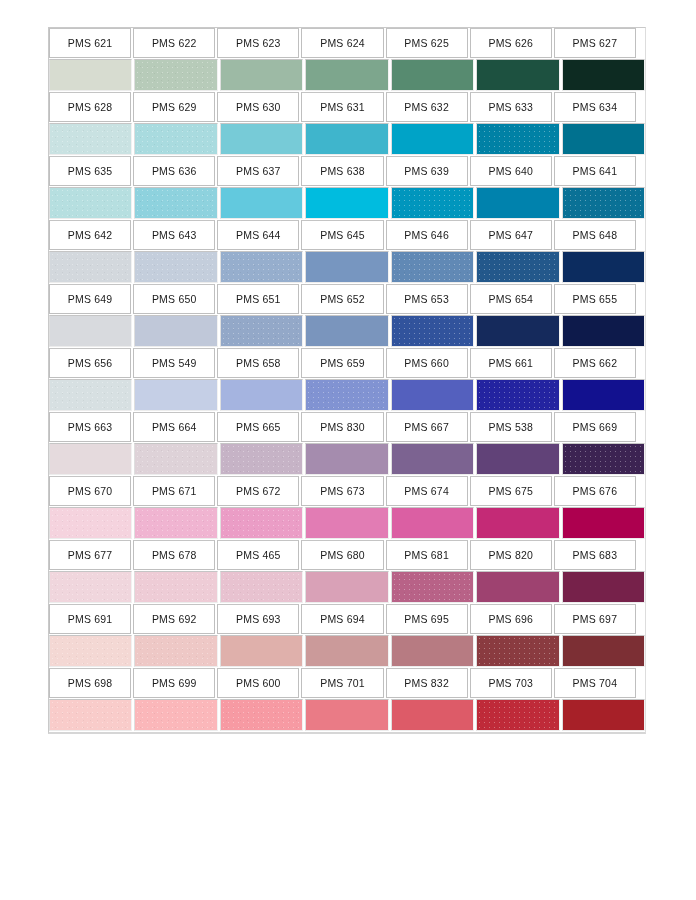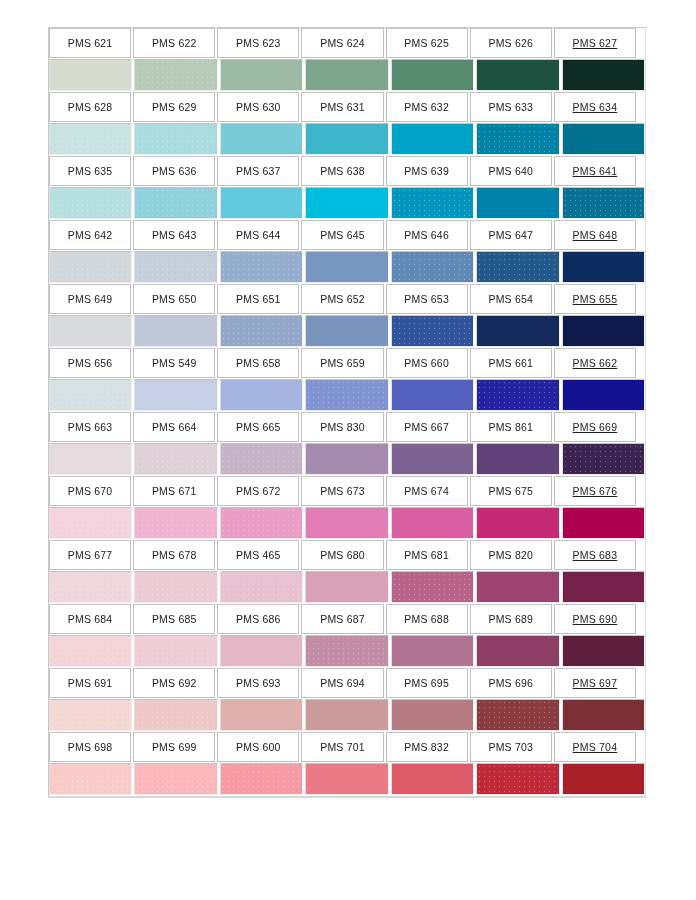--- a/index.html
+++ b/index.html
@@ -57,21 +57,21 @@
     background: #ffffff;
     display: flex;
     align-items: center;
     justify-content: center;
     margin-right: 2px;
     font-size: 10.5px;
     color: #1b1b1b;
     letter-spacing: 0.2px;
     white-space: nowrap;
   }
-  .label-cell:last-child { margin-right: 9px; text-decoration: underline; }
+  .label-cell:last-child { margin-right: 9px; }
 
   
   .swatch-row {
     display: flex;
     width: 100%;
     height: 32px;
     box-sizing: border-box;
     margin-top: 1px;
     margin-bottom: 1px;
   }
@@ -227,21 +227,21 @@
           <div class="swatch-cell" title="PMS 662 #12118f" style="background-color: rgb(18, 17, 143);"></div>
         </div>
       </div>
       <div class="band">
         <div class="label-row">
           <div class="label-cell">PMS 663</div>
           <div class="label-cell">PMS 664</div>
           <div class="label-cell">PMS 665</div>
           <div class="label-cell">PMS 830</div>
           <div class="label-cell">PMS 667</div>
-          <div class="label-cell">PMS 861</div>
+          <div class="label-cell">PMS 538</div>
           <div class="label-cell">PMS 669</div>
         </div>
         <div class="swatch-row">
           <div class="swatch-cell" title="PMS 663 #e5dadd" style="background-color: rgb(229, 218, 221);"></div>
           <div class="swatch-cell dots" title="PMS 664 #ded2d8" style="background-color: rgb(222, 210, 216);"></div>
           <div class="swatch-cell dots" title="PMS 665 #c6b3c6" style="background-color: rgb(198, 179, 198);"></div>
           <div class="swatch-cell" title="PMS 666 #a58cae" style="background-color: rgb(165, 140, 174);"></div>
           <div class="swatch-cell" title="PMS 667 #7c6391" style="background-color: rgb(124, 99, 145);"></div>
           <div class="swatch-cell" title="PMS 668 #614278" style="background-color: rgb(97, 66, 120);"></div>
           <div class="swatch-cell dots" title="PMS 669 #3c2352" style="background-color: rgb(60, 35, 82);"></div>
@@ -282,40 +282,20 @@
           <div class="swatch-cell dots" title="PMS 678 #eeccd6" style="background-color: rgb(238, 204, 214);"></div>
           <div class="swatch-cell dots" title="PMS 679 #e8c2d0" style="background-color: rgb(232, 194, 208);"></div>
           <div class="swatch-cell" title="PMS 680 #d9a1b7" style="background-color: rgb(217, 161, 183);"></div>
           <div class="swatch-cell dots" title="PMS 681 #b86287" style="background-color: rgb(184, 98, 135);"></div>
           <div class="swatch-cell" title="PMS 682 #9e4270" style="background-color: rgb(158, 66, 112);"></div>
           <div class="swatch-cell" title="PMS 683 #76214a" style="background-color: rgb(118, 33, 74);"></div>
         </div>
       </div>
       <div class="band">
         <div class="label-row">
-          <div class="label-cell">PMS 684</div>
-          <div class="label-cell">PMS 685</div>
-          <div class="label-cell">PMS 686</div>
-          <div class="label-cell">PMS 687</div>
-          <div class="label-cell">PMS 688</div>
-          <div class="label-cell">PMS 689</div>
-          <div class="label-cell">PMS 690</div>
-        </div>
-        <div class="swatch-row">
-          <div class="swatch-cell dots" title="PMS 684 #f2d4d9" style="background-color: rgb(242, 212, 217);"></div>
-          <div class="swatch-cell dots" title="PMS 685 #f0cdd6" style="background-color: rgb(240, 205, 214);"></div>
-          <div class="swatch-cell" title="PMS 686 #e3b7c5" style="background-color: rgb(227, 183, 197);"></div>
-          <div class="swatch-cell dots" title="PMS 687 #c38ca5" style="background-color: rgb(195, 140, 165);"></div>
-          <div class="swatch-cell" title="PMS 688 #b07391" style="background-color: rgb(176, 115, 145);"></div>
-          <div class="swatch-cell" title="PMS 689 #8e3d64" style="background-color: rgb(142, 61, 100);"></div>
-          <div class="swatch-cell" title="PMS 690 #5d1f3c" style="background-color: rgb(93, 31, 60);"></div>
-        </div>
-      </div>
-      <div class="band">
-        <div class="label-row">
           <div class="label-cell">PMS 691</div>
           <div class="label-cell">PMS 692</div>
           <div class="label-cell">PMS 693</div>
           <div class="label-cell">PMS 694</div>
           <div class="label-cell">PMS 695</div>
           <div class="label-cell">PMS 696</div>
           <div class="label-cell">PMS 697</div>
         </div>
         <div class="swatch-row">
           <div class="swatch-cell dots" title="PMS 691 #f4d8d4" style="background-color: rgb(244, 216, 212);"></div>

